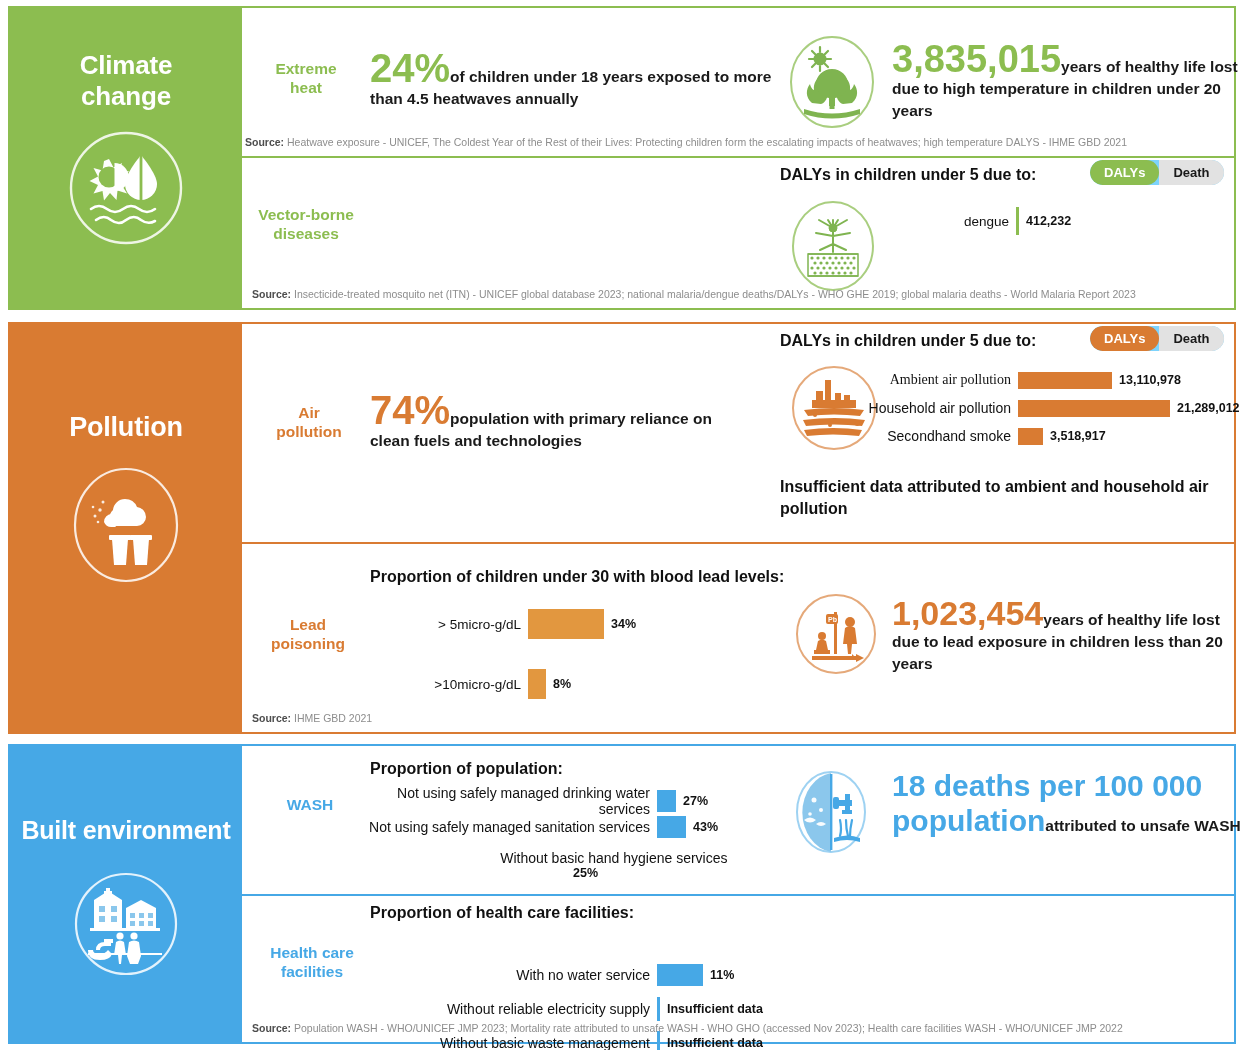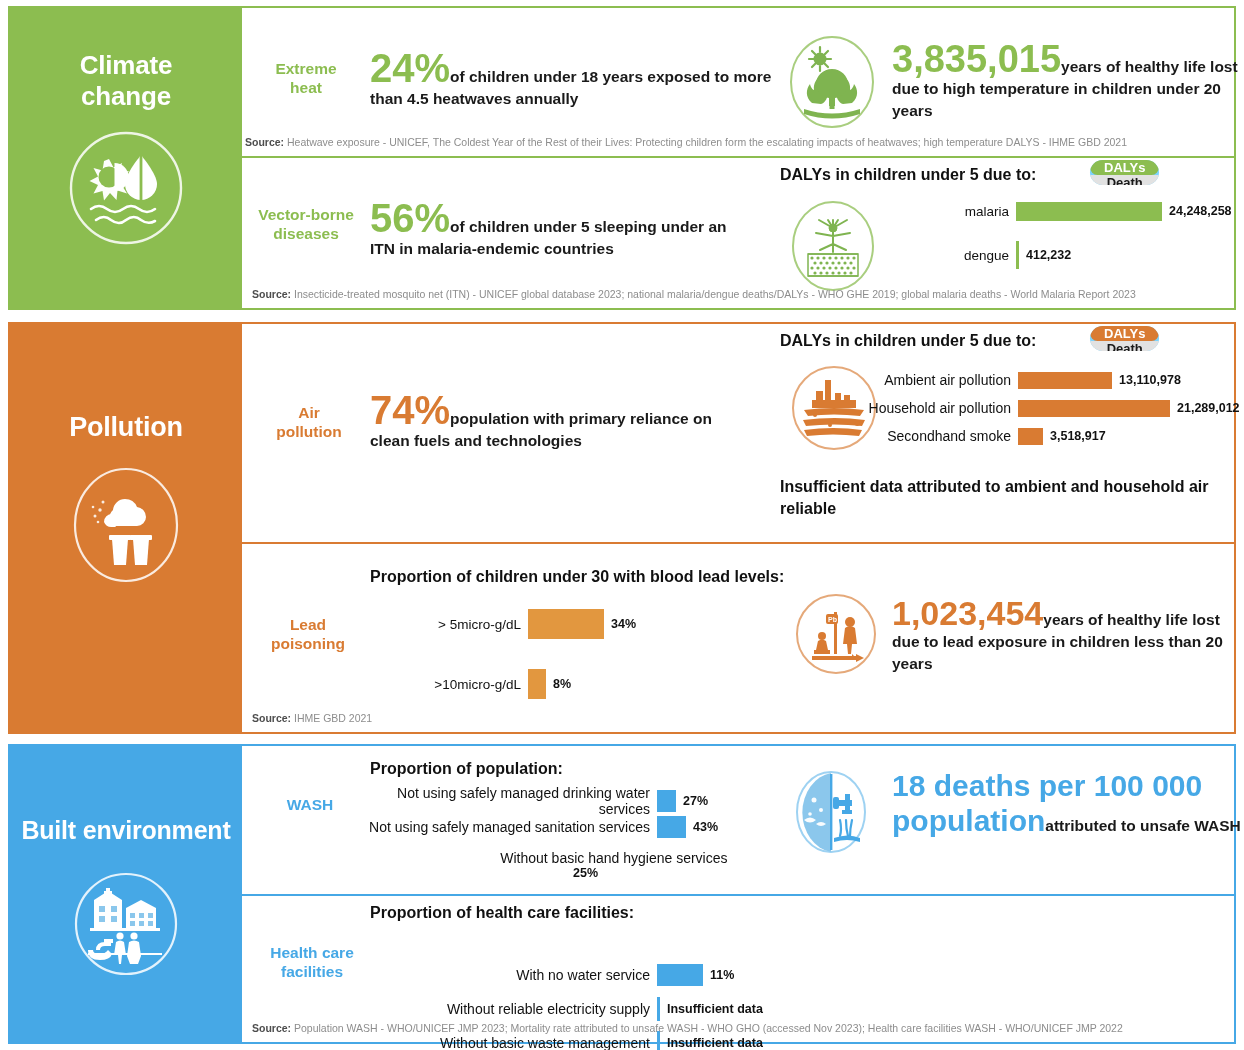--- a/index.html
+++ b/index.html
@@ -59,21 +59,21 @@
 
   .source {
     font-size: 10.5px; color: #8d8d8d; line-height: 1.2;
     white-space: nowrap;
   }
   .source b { color: #4d4d4d; font-weight: bold; }
 
   
   .toggle {
     display: inline-flex; border-radius: 13px; overflow: hidden;
-    height: 25px; background: #7dd3fc; flex-direction: column;
+    height: 25px; background: #7dd3fc;
   }
   .toggle .opt {
     display: flex; align-items: center; justify-content: center;
     font-size: 13px; font-weight: bold; padding: 0 14px;
     color: #1a1a1a; background: #E2E2E2;
   }
   .toggle .opt.on { background: var(--accent); color: #fff; border-radius: 13px; }
 
   .chart-title { font-size: 16px; font-weight: bold; color: #111; }
 
@@ -160,23 +160,20 @@
         </div>
 
         <div class="divider"></div>
 
         <div class="row" style="height:150px;">
           <div class="sub-label" style="position:absolute;left:2px;top:48px;width:124px;">
             <div>Vector-borne</div>
             <div>diseases</div>
           </div>
 
-          <div style="position:absolute;left:128px;top:40px;width:380px;">
-            <span class="big-num">56%</span><span class="stat-text">of children under 5 sleeping under an ITN in malaria-endemic countries</span>
-          </div>
 
           <div class="chart-title" style="position:absolute;left:538px;top:8px;">DALYs in children under 5 due to:</div>
 
           <div class="toggle" style="position:absolute;left:848px;top:2px;">
             <div class="opt on">
                 <span>DALYs</span>
               </div>
             <div class="opt">
                 <span>Death</span>
               </div>
@@ -226,25 +223,20 @@
                   <circle cx="43" cy="75" r="1.6"></circle>
                     <circle cx="49" cy="75" r="1.6"></circle>
                     <circle cx="55" cy="75" r="1.6"></circle>
                   <circle cx="61" cy="75" r="1.6"></circle>
                 </g>
               </g>
             </svg>
           </div>
 
           <div class="bars" style="position:absolute;left:690px;top:36px;width:300px;">
-            <div class="bar-row" style="height:34px;">
-              <div class="bar-label" style="width:84px;">malaria</div>
-              <div class="bar" style="width:146px;"></div>
-              <div class="bar-val">24,248,258</div>
-            </div>
             <div class="bar-row" style="height:34px;margin-top:10px;">
               <div class="bar-label" style="width:84px;">dengue</div>
               <div class="bar-zero"></div>
               <div class="bar-val">412,232</div>
             </div>
           </div>
 
           <div class="source" style="position:absolute;left:10px;top:130px;">
             <b>Source:</b>
             <span>Insecticide-treated mosquito net (ITN) - UNICEF global database 2023; national malaria/dengue deaths/DALYs - WHO GHE 2019; global malaria deaths - World Malaria Report 2023</span>
@@ -320,37 +312,37 @@
                 <circle cx="25" cy="51" r="2"></circle>
                   <circle cx="40" cy="61" r="2"></circle>
                   <circle cx="58" cy="68" r="2"></circle>
                 <path d="M64 60 q5 -5 7 0 q-4 4 -7 0z"></path>
               </g>
             </svg>
           </div>
 
           <div class="bars" style="position:absolute;left:600px;top:44px;width:420px;">
             <div class="bar-row" style="height:24px;">
-              <div class="bar-label" style="width:176px;font-size:14px;">Ambient air pollution</div>
+              <div class="bar-label" style="width:176px;font-size:14px;font-family:Liberation Serif, serif;">Ambient air pollution</div>
               <div class="bar" style="width:94px;height:17px;"></div>
               <div class="bar-val">13,110,978</div>
             </div>
             <div class="bar-row" style="height:24px;margin-top:4px;">
               <div class="bar-label" style="width:176px;font-size:14px;">Household air pollution</div>
               <div class="bar" style="width:152px;height:17px;"></div>
               <div class="bar-val">21,289,012</div>
             </div>
             <div class="bar-row" style="height:24px;margin-top:4px;">
               <div class="bar-label" style="width:176px;font-size:14px;">Secondhand smoke</div>
               <div class="bar" style="width:25px;height:17px;"></div>
               <div class="bar-val">3,518,917</div>
             </div>
           </div>
 
-          <div class="insufficient" style="position:absolute;left:538px;top:152px;width:440px;">Insufficient data  attributed to ambient and household air reliable</div>
+          <div class="insufficient" style="position:absolute;left:538px;top:152px;width:440px;">Insufficient data  attributed to ambient and household air pollution</div>
 
         </div>
 
         <div class="divider"></div>
 
         <div class="row" style="height:188px;">
           <div class="sub-label" style="position:absolute;left:10px;top:72px;width:112px;">
             <div>Lead</div>
             <div>poisoning</div>
           </div>

